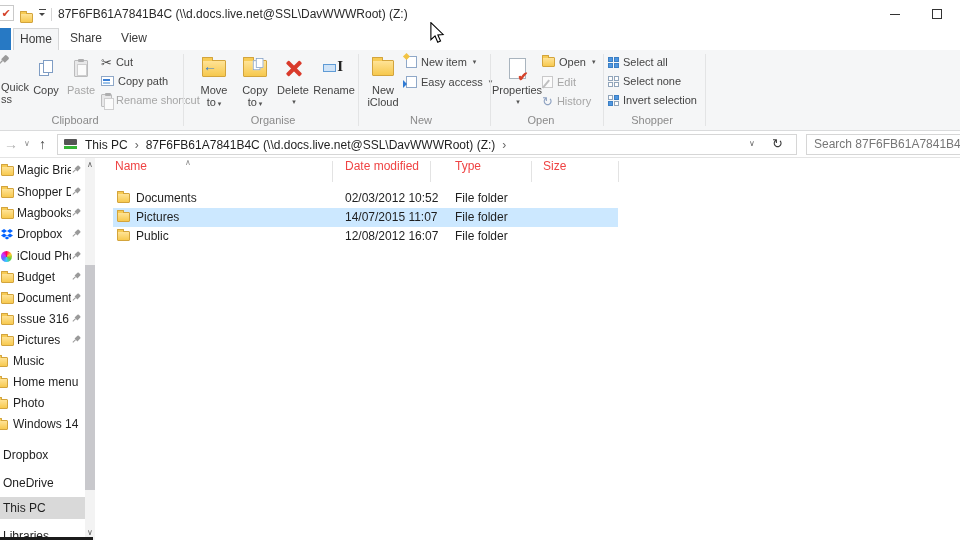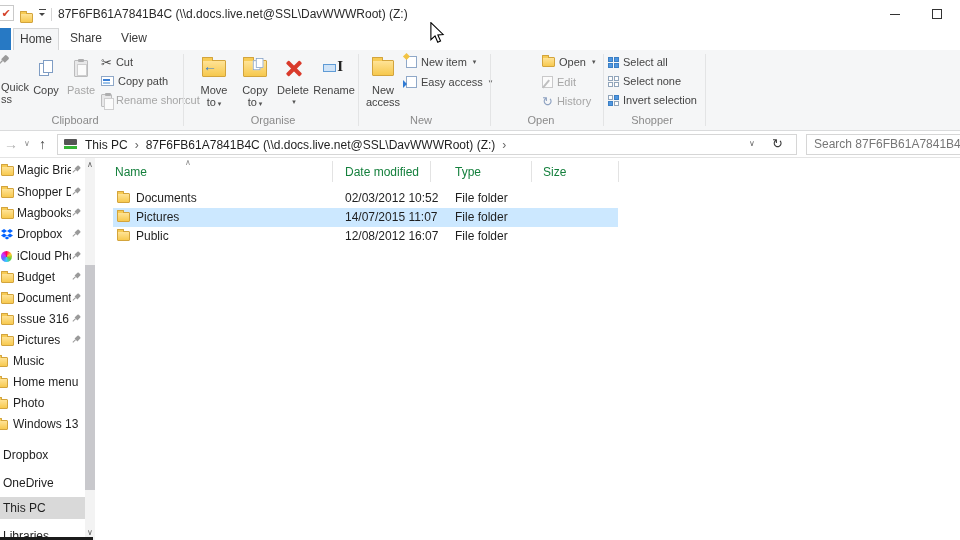--- a/index.html
+++ b/index.html
@@ -87,21 +87,21 @@
   .nav-item .fol.cut{left:-5px}
   .icx{position:absolute;left:1px;top:5px}
   .this-pc-hl{position:absolute;left:0;top:339px;width:85px;height:22px;background:#d9d9d9}
   #sb-scroll{position:absolute;left:85px;top:158px;width:10px;height:382px;background:#f3f3f3}
   #sb-scroll .ar{position:absolute;left:0;width:10px;height:14px;font-size:8px;color:#606060;text-align:center;line-height:14px}
   #sb-thumb{position:absolute;left:0;top:107px;width:10px;height:225px;background:#c8c8cc}
   .darkbar{position:absolute;left:0;top:537px;width:93px;height:3px;background:#1b1b1b}
   
   #filelist{position:absolute;left:100px;top:158px;width:860px;height:382px;background:#fff;font-size:12px}
   .colsep{position:absolute;top:3px;width:1px;height:21px;background:#e3e3e3}
-  .hdr{position:absolute;top:7px;color:#15803d}
+  .hdr{position:absolute;top:1px;color:#ef4444}
   .sortcar{position:absolute;left:85px;top:0px;font-size:8px;color:#8a8a8a}
   .row{position:absolute;left:13px;width:505px;height:19px;line-height:19px}
   .row.sel{background:#cce8ff}
   .row .fol{position:absolute;left:4px;top:4px}
   .cell-name{position:absolute;left:23px}
   .cell-date{position:absolute;left:232px}
   .cell-type{position:absolute;left:342px}
   
   #cursor{position:absolute;left:429px;top:22px;z-index:50}
 </style>
@@ -203,35 +203,42 @@
     <span>Rename</span>
   </div>
   <span class="glab" style="left:223px">Organise</span>
   <span class="gsep" style="left:358px"></span>
 
   <div class="bb" style="left:362px;width:42px">
     <span class="ic">
         <span class="folb" style="width:22px;height:16px"></span>
       </span>
     <span>New</span>
-    <span>access</span>
+    <span>iCloud</span>
   </div>
   <div class="si" style="left:406px;top:3px">
     <span class="pagei yel"></span>
     <span>New item</span>
     <span class="dd">▾</span>
   </div>
   <div class="si" style="left:406px;top:23px">
     <span class="pagei arr"></span>
     <span>Easy access</span>
     <span class="dd">▾</span>
   </div>
   <span class="glab" style="left:371px">New</span>
   <span class="gsep" style="left:490px"></span>
 
+  <div class="bb" style="left:494px;width:46px">
+    <span class="ic">
+        <span class="prop"></span>
+      </span>
+    <span>Properties</span>
+    <span class="dd">▾</span>
+  </div>
   <div class="si" style="left:542px;top:3px">
     <span class="fol"></span>
     <span>Open</span>
     <span class="dd">▾</span>
   </div>
   <div class="si dis" style="left:542px;top:23px">
     <span class="pagei pen gray"></span>
     <span>Edit</span>
   </div>
   <div class="si dis" style="left:542px;top:42px">
@@ -343,21 +350,21 @@
   <div class="nav-item" style="top:214px">
       <span class="fol cut"></span>
       <span class="lbl2">Home menu</span>
     </div>
   <div class="nav-item" style="top:235px">
       <span class="fol cut"></span>
       <span class="lbl2">Photo</span>
     </div>
   <div class="nav-item" style="top:256px">
       <span class="fol cut"></span>
-      <span class="lbl2">Windows 13</span>
+      <span class="lbl2">Windows 14</span>
     </div>
   <div class="this-pc-hl"></div>
   <div class="nav-item" style="top:287px">
       <span class="lbl3">Dropbox</span>
     </div>
   <div class="nav-item" style="top:315px">
       <span class="lbl3">OneDrive</span>
     </div>
   <div class="nav-item" style="top:340px">
       <span class="lbl3">This PC</span>

